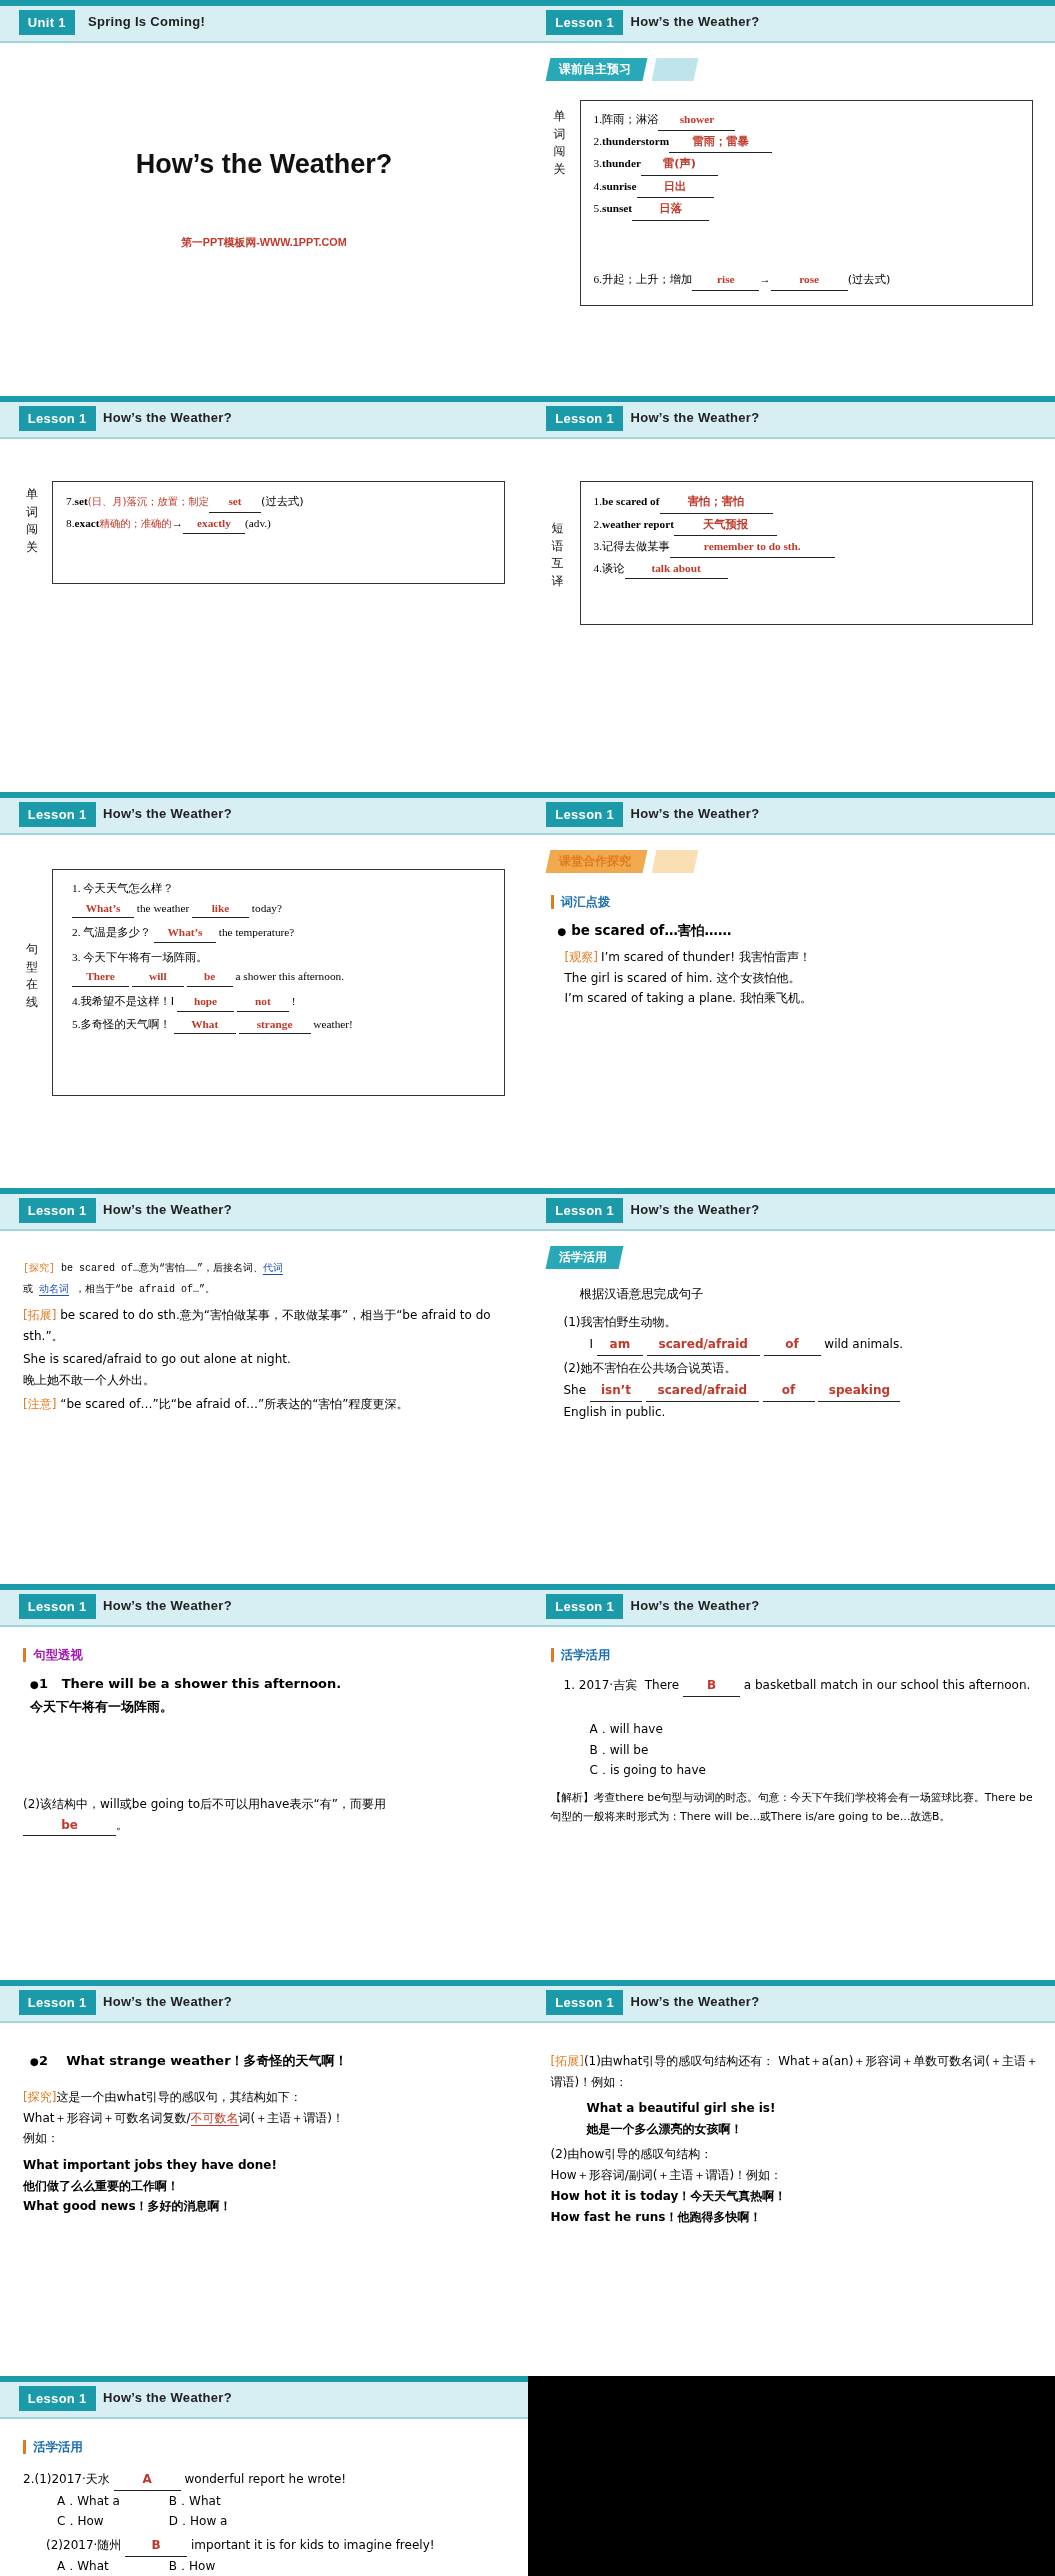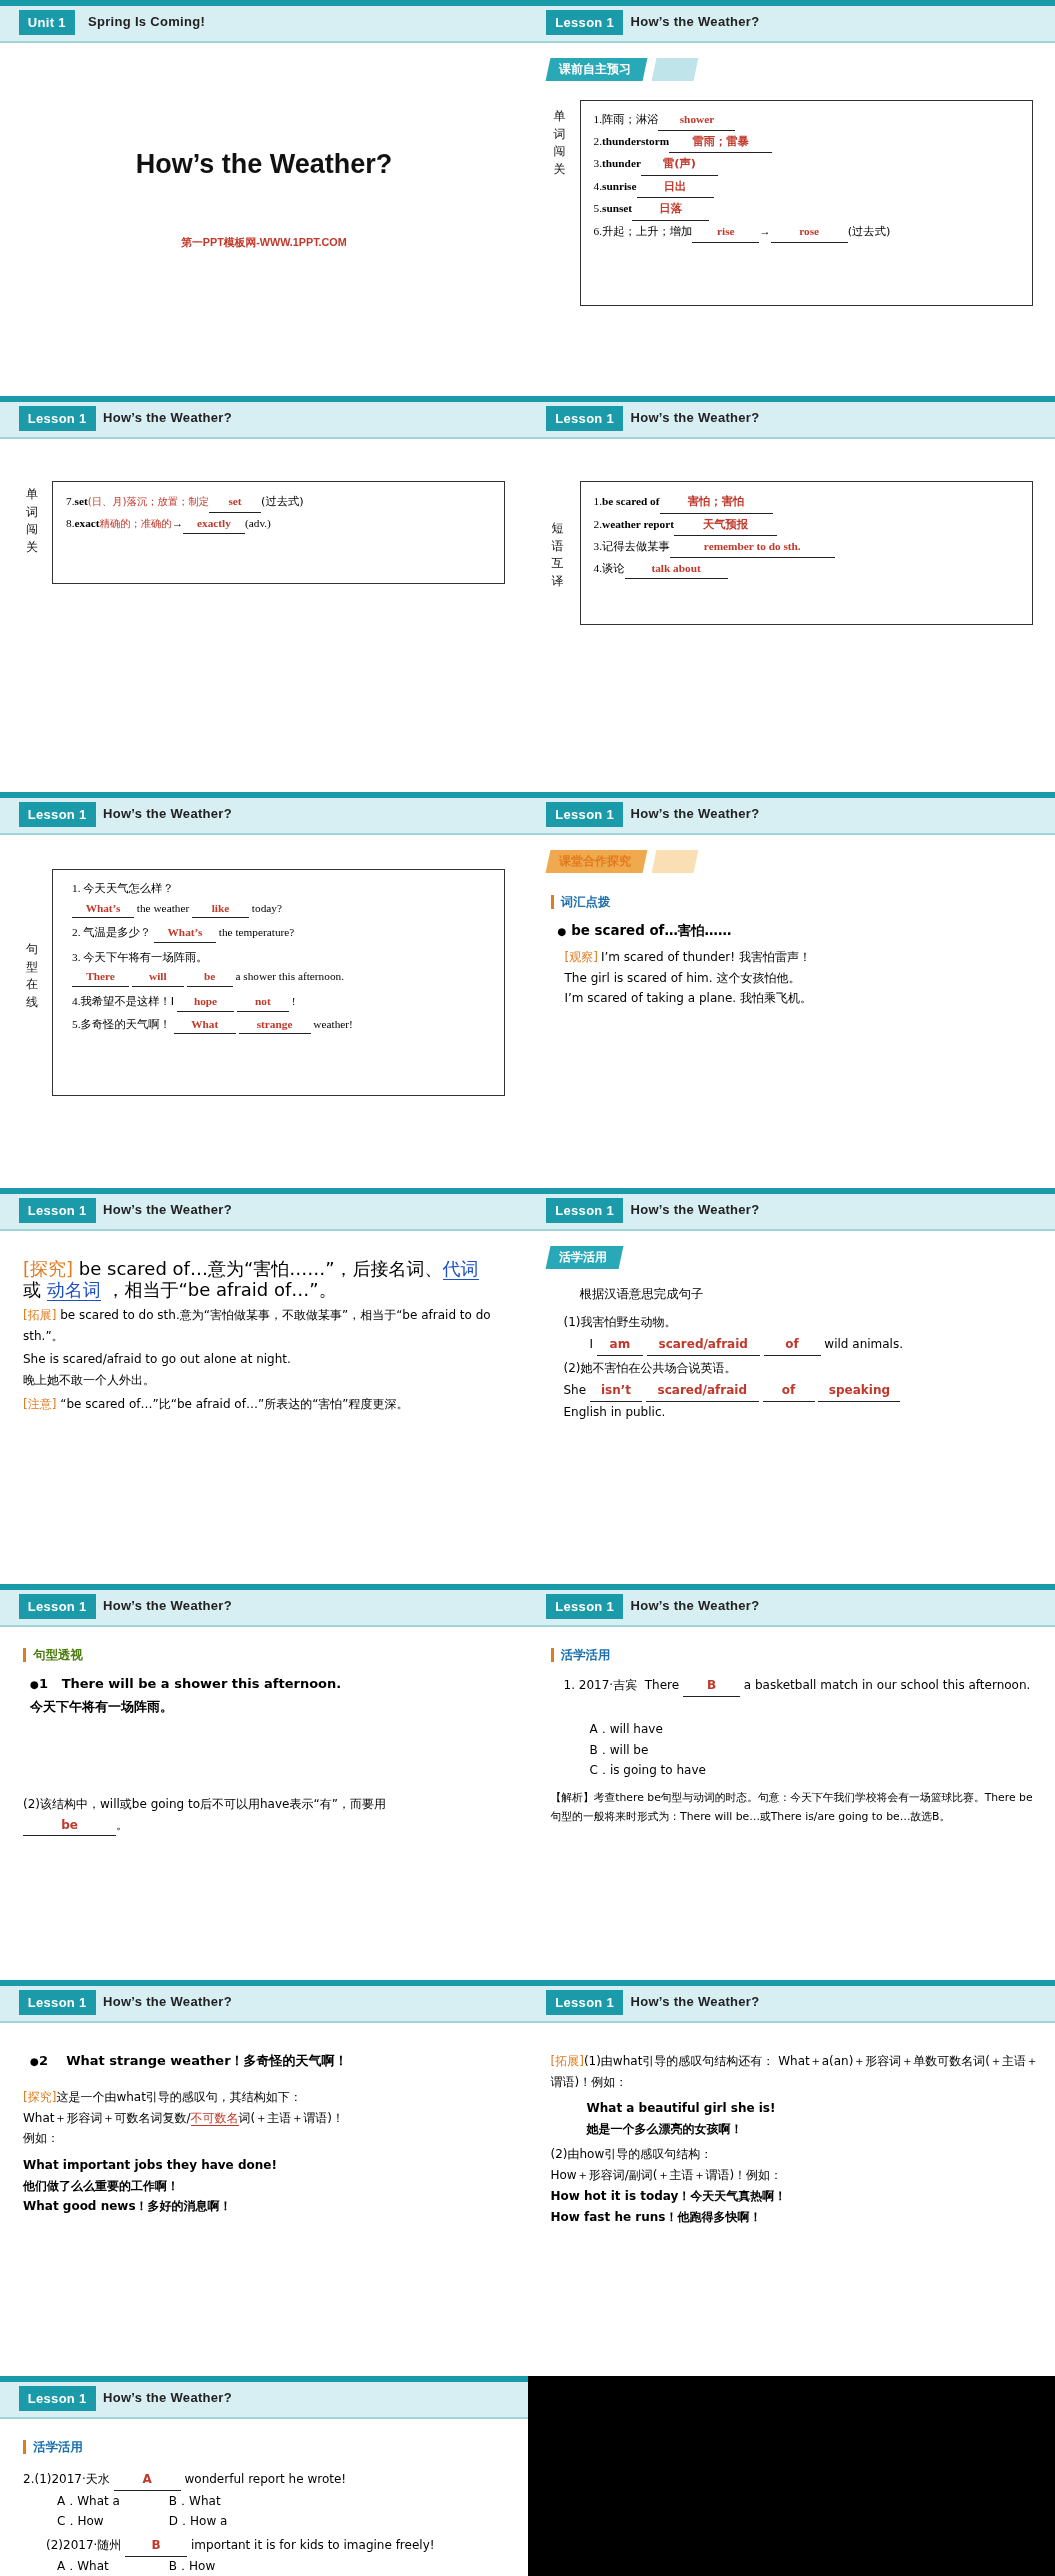--- a/index.html
+++ b/index.html
@@ -175,21 +175,21 @@
       <div class="li">
         <span>3.</span><b>thunder</b><span class="blank ansb cn" style="width:77px;">雷(声)</span>
       </div>
       <div class="li">
         <span>4.</span><b>sunrise</b><span class="blank ansb cn" style="width:77px;">日出</span>
       </div>
       <div class="li">
         <span>5.</span><b>sunset</b><span class="blank ansb cn" style="width:77px;">日落</span>
       </div>
       <div class="li">
-        <span>6.</span><span class="cn">升起；上升；增加</span><span class="blank ansb" style="width:67px;">rise</span><span>→</span><span class="blank ansb" style="width:77px;">rose</span><span class="cn">(过去式)</span>
+        <span>6.</span><span class="cn">升起；上升；增加</span><span class="blank ansb" style="width:67px;">rise</span><span>→</span><span class="blank ansb" style="width:77px;margin-top:48px;">rose</span><span class="cn">(过去式)</span>
       </div>
     </div>
   </div>
 </div>
 
 <div class="row">
 
   <div class="slide">
     <div class="hdr">
       <div class="accent"></div>
@@ -330,21 +330,21 @@
 <div class="row">
 
   <div class="slide">
     <div class="hdr">
       <div class="accent"></div>
       <div class="tab">Lesson 1</div>
       <div class="ttl">How’s the Weather?</div>
       <div class="underline"></div>
     </div>
 
-    <div class="cn" style="position:absolute; left:23px; top:71px; width:484px; font-size:18px; line-height:20.6px;">
+    <div class="cn" style="position:absolute; left:23px; top:71px; width:484px; font-size:10px; line-height:20.6px;font-family:Liberation Mono, monospace;">
       <span class="orange">[探究]</span>
       <span>be scared of…意为“害怕……”，后接名词、</span><span class="blue" style="border-bottom:0.5px solid #1c4fc4;">代词</span><br>
       <span>或</span>
       <span class="blue" style="border-bottom:0.5px solid #1c4fc4;">动名词</span>
       <span>，相当于“be afraid of…”。</span>
     </div>
 
     <div class="cn" style="position:absolute; left:23px; top:117px; width:489px; font-size:12px; line-height:20.6px;">
       <span class="orange">[拓展]</span>
       <span>be scared to do sth.意为“害怕做某事，不敢做某事”，相当于“be afraid to do sth.”。</span>
@@ -398,21 +398,21 @@
   <div class="slide">
     <div class="hdr">
       <div class="accent"></div>
       <div class="tab">Lesson 1</div>
       <div class="ttl">How’s the Weather?</div>
       <div class="underline"></div>
     </div>
 
     <div style="position:absolute; left:23px; top:63px;">
       <span style="display:inline-block; width:3.1px; height:13.4px; background:#e07b1f; vertical-align:-2.6px; margin-right:5.2px;"></span>
-      <span class="cn" style="font-size:12.4px; font-weight:bold; color:#4d7c0f;">句型透视</span>
+      <span class="cn" style="font-size:12.4px; font-weight:bold; color:#a21caf;">句型透视</span>
     </div>
 
     <div class="cn" style="position:absolute; left:30px; top:92px; font-size:13px; font-weight:bold;">
       <span class="bulletsq">●</span><span>1</span>&nbsp;&nbsp;
       <span>There will be a shower this afternoon.</span>
     </div>
     <div class="cn" style="position:absolute; left:30px; top:114px; font-size:13px; font-weight:bold;">今天下午将有一场阵雨。</div>
 
 
     <div class="cn" style="position:absolute; left:23px; top:210px; width:489px; font-size:12px; line-height:20.6px;">

